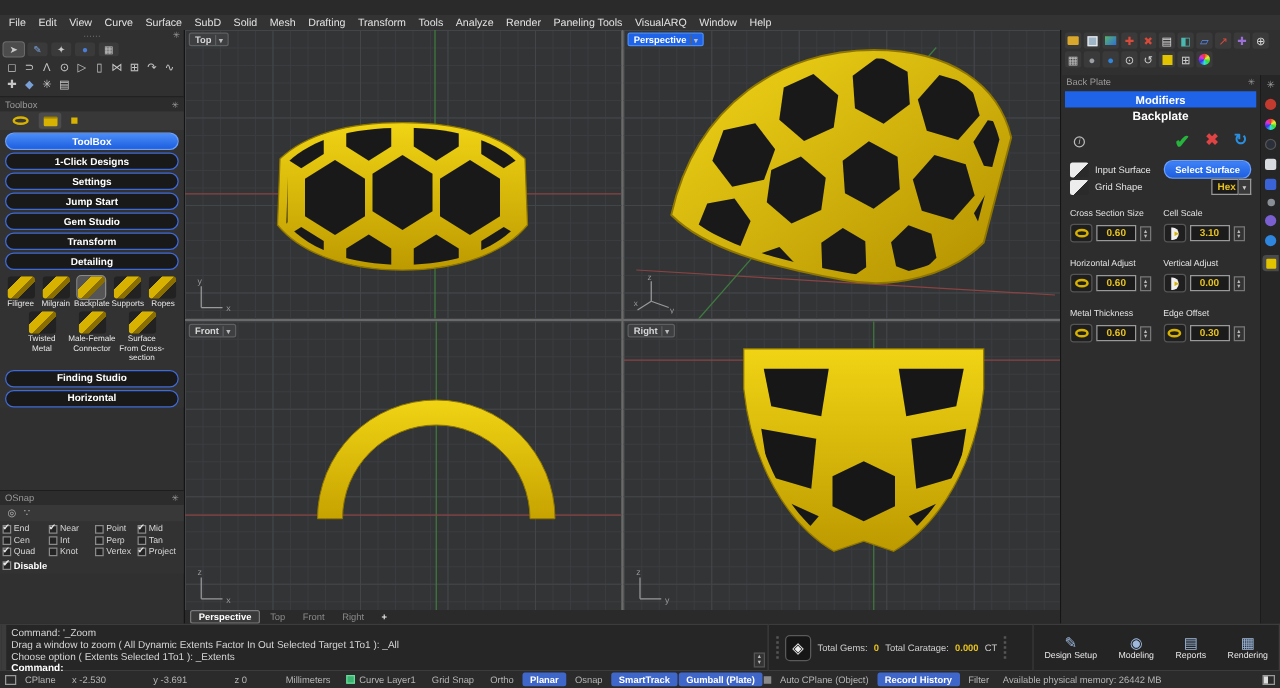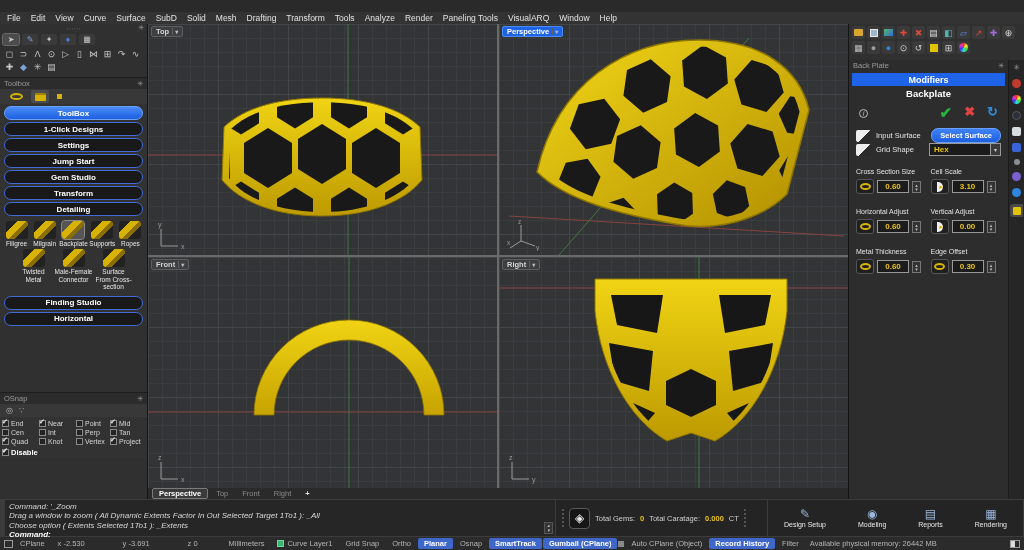--- a/index.html
+++ b/index.html
@@ -81,39 +81,39 @@
   .modifiers { height:13px; margin:2px 3px 0; background:#1f63e8; color:#fff; font-weight:bold; font-size:9px; display:flex; align-items:center; justify-content:center; }
   .bp-title { text-align:center; font-size:9.5px; font-weight:bold; color:#fff; padding:2px 0; }
   .bp-actions { display:flex; align-items:center; padding:3px 10px 6px; }
   .info-circ { width:9px; height:9px; border:1px solid #bbb; border-radius:50%; color:#bbb; font-size:7px; display:flex; align-items:center; justify-content:center; font-style:italic; }
   .act-icons { margin-left:auto; display:flex; gap:12px; font-size:13px; font-weight:bold; }
   .bp-row { display:flex; align-items:center; gap:5px; margin:0 7px 0; }
   .surf-ico { width:15px; height:12px; background:linear-gradient(135deg,#ededed 55%,#2a2a2a 55%); border-radius:2px; flex:none; }
   .bp-lab { font-size:7.5px; color:#e3e3e3; flex:1; }
   .sel-surf { background:linear-gradient(#3f82f7,#1d5fe0); border:1px solid #6aa0ff; border-radius:7px; color:#fff; font-size:7.5px; font-weight:bold; padding:2px 8px; }
   .dd { display:flex; }
-  .dd-val { width:62px; background:#1b1b1b; border:1px solid #999; color:#e8c31e; font-weight:bold; font-size:8px; padding:1px 4px; }
+  .dd-val { width:22px; background:#1b1b1b; border:1px solid #999; color:#e8c31e; font-weight:bold; font-size:8px; padding:1px 4px; }
   .dd-btn { width:10px; background:#3a3a3a; border:1px solid #999; border-left:none; color:#ccc; font-size:6px; display:flex; align-items:center; justify-content:center; }
   .param-grid { display:grid; grid-template-columns:1fr 1fr; gap:14px 4px; padding:12px 7px; }
   .p-label { font-size:7px; color:#e3e3e3; margin-bottom:4px; }
   .p-ctrl { display:flex; align-items:center; gap:3px; }
   .p-ico { width:18px; height:15px; background:#1f1f1f; border:1px solid #555; border-radius:3px; display:flex; align-items:center; justify-content:center; flex:none; }
   .p-ell { width:11px; height:7px; border:2px solid #d8b200; border-radius:50%; }
   .p-half { width:6px; height:10px; background:#f0f0f0; border-radius:0 6px 6px 0; position:relative; }
   .p-half::after { content:"▸"; position:absolute; left:3px; top:1px; font-size:7px; color:#d8b200; }
   .p-val { width:32px; background:#1b1b1b; border:1px solid #999; color:#e8c31e; font-weight:bold; font-size:8px; text-align:center; padding:1px 0; }
   .spin { width:9px; border:1px solid #777; background:#333; display:flex; flex-direction:column; align-items:center; line-height:4px; font-size:5px; color:#bbb; padding:1px 0; }
   .rt-strip { width:15px; background:#262626; display:flex; flex-direction:column; align-items:center; gap:7px; padding-top:3px; }
   .strip-dot { width:9px; height:9px; border-radius:50%; }
   .strip-sel { width:13px; height:13px; background:#4a4a4a; border-radius:3px 0 0 3px; display:flex; align-items:center; justify-content:center; }
   .strip-sel b { width:8px; height:8px; background:#e2c300; border-radius:1px; display:block; }
 
   
   .bottom-row { position:absolute; top:499px; left:0; width:1024px; height:38px; display:flex; }
-  .cmd { width:556px; background:#262626; border:1px solid #3c3c3c; position:relative; padding:2px 10px 2px 8px; font-size:8px; color:#d6d6d6; line-height:1.17;font-style:italic; }
+  .cmd { width:615px; background:#262626; border:1px solid #3c3c3c; position:relative; padding:2px 10px 2px 8px; font-size:8px; color:#d6d6d6; line-height:1.17; }
   .cmd .scrollstrip { position:absolute; left:0; top:0; bottom:0; width:4px; background:#3c3c3c; }
   .cmd .prompt { color:#fff; font-weight:bold; }
   .cmd .spin2 { position:absolute; right:2px; bottom:2px; width:9px; border:1px solid #555; background:#333; display:flex; flex-direction:column; align-items:center; line-height:5px; font-size:5px; color:#bbb; }
   .gem-bar { width:212px; background:#242424; border:1px solid #3c3c3c; border-left:none; display:flex; align-items:center; gap:5px; padding:0 6px; font-size:7.5px; color:#cfcfcf; }
   .gem-ico { width:21px; height:21px; background:#161616; border:1px solid #5a5a5a; border-radius:4px; display:flex; align-items:center; justify-content:center; color:#eee; font-size:12px; flex:none; }
   .gem-val { color:#e8c31e; font-weight:bold; }
   .dots-sep { width:2px; height:18px; border-left:2px dotted #555; }
   .ws { flex:1; background:#242424; border:1px solid #3c3c3c; border-left:none; display:flex; justify-content:space-around; align-items:center; }
   .ws-btn { display:flex; flex-direction:column; align-items:center; gap:1px; }
   .ws-ico { font-size:12px; color:#9db8dc; line-height:12px; }
@@ -691,21 +691,21 @@
     <span class="sb-item">Millimeters</span>
     <span class="layerchip">
         <span class="swatch"></span>
         <span>Curve Layer1</span>
       </span>
     <span class="toggle" data-active="false">Grid Snap</span>
     <span class="toggle" data-active="false">Ortho</span>
     <span class="toggle" data-active="true">Planar</span>
     <span class="toggle" data-active="false">Osnap</span>
     <span class="toggle" data-active="true">SmartTrack</span>
-    <span class="toggle" data-active="true">Gumball (CPlane)</span>
+    <span class="toggle" data-active="true">Gumball (Plate)</span>
     <span style="width:6px;height:6px;background:#8a8a8a;display:inline-block;"></span>
     <span class="toggle" data-active="false">Auto CPlane (Object)</span>
     <span class="toggle" data-active="true">Record History</span>
     <span class="toggle" data-active="false">Filter</span>
     <span class="sb-mem">Available physical memory: 26442 MB</span>
     <span class="sb-corner"></span>
   </div>
 </div>
 
 </body></html>

